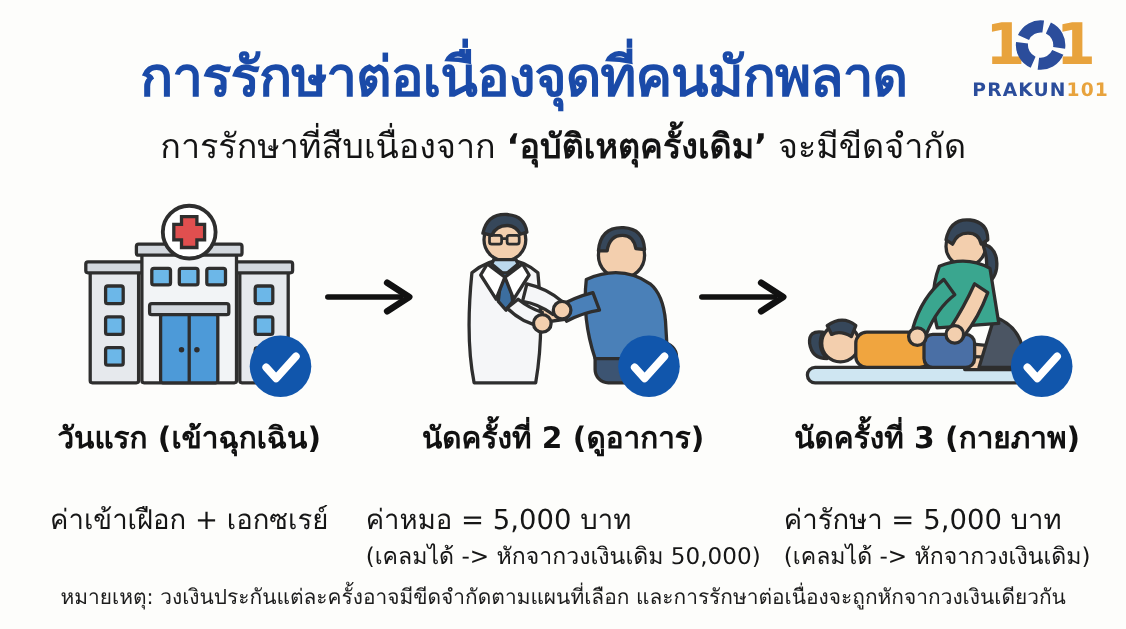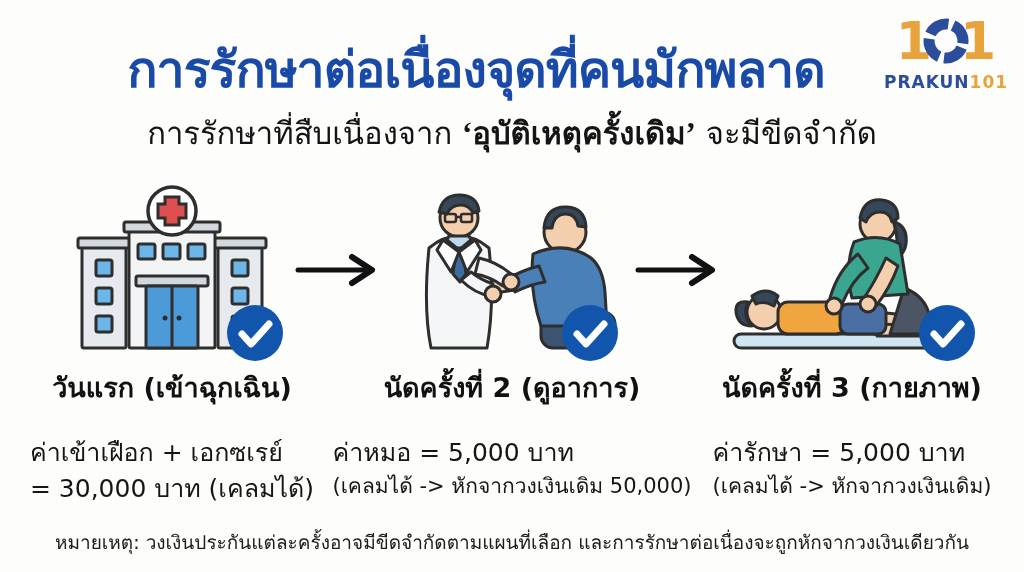--- a/index.html
+++ b/index.html
@@ -13,40 +13,40 @@
   .title {
     position:absolute; top:30px; left:0; width:952px;
     text-align:center; font-size:50px; font-weight:800;
     color:#1a4aa8; letter-spacing:-1px; white-space:nowrap;
   }
   .subtitle {
     position:absolute; top:108px; left:0; width:1024px;
     text-align:center; font-size:31px; font-weight:500;
     color:#141414; white-space:nowrap;
   }
-  .subtitle .hl { font-weight:800;font-family:Liberation Serif, serif; }
+  .subtitle .hl { font-weight:800; }
   
   .logo {
     position:absolute; top:12px; right:18px; width:120px;
     display:flex; flex-direction:column; align-items:center;
   }
   .logo-row { display:flex; align-items:center; height:58px; }
   .logo-digit { font-size:52px; font-weight:800; color:#e8a33d; line-height:1; }
   .logo-digit.left { margin-right:-10px; }
   .logo-digit.right { margin-left:-10px; }
   .logo-ring { width:48px; height:48px; }
   .logo-brand { font-size:17px; font-weight:700; letter-spacing:1px; margin-top:2px; }
   .logo-brand .b { color:#2b4d9b; }
   .logo-brand .o { color:#e8a33d; }
   
   .steps {
     position:absolute; top:178px; left:28px; width:968px;
     display:flex; align-items:flex-start;
   }
-  .step { width:288px; display:flex; flex-direction:column; align-items:center; }
+  .step { width:288px; display:flex; flex-direction:column; align-items:center;gap:10px; }
   .arrow-cell { width:52px; display:flex; justify-content:center; margin-top:75px; }
   .illus-wrap { position:relative; height:178px; display:flex; align-items:flex-end; justify-content:center; }
   .badge { position:absolute; width:58px; height:58px; }
   .step-label {
     margin-top:10px; font-size:27px; font-weight:800; color:#111;
     text-align:center; white-space:nowrap;
   }
   .cost { margin-top:26px; color:#161616; }
   .cost .l1 { font-size:25px; font-weight:500; white-space:nowrap; line-height:1.45; }
   .cost .l2 { font-size:25px; font-weight:500; white-space:nowrap; line-height:1.45; }
@@ -118,21 +118,20 @@
           <circle cx="107" cy="134" r="2.5" fill="#2e2e2e"></circle>
         </svg>
         <svg class="badge" style="right:-12px; bottom:-6px;" viewBox="0 0 58 58">
           <circle cx="29" cy="29" r="28" fill="#1156ac"></circle>
           <path d="M16 30 l9 10 l18 -20" fill="none" stroke="#ffffff" stroke-width="7" stroke-linecap="round" stroke-linejoin="round"></path>
         </svg>
       </div>
       <div class="step-label">วันแรก (เข้าฉุกเฉิน)</div>
       <div class="cost">
         <div class="l1">ค่าเข้าเฝือก + เอกซเรย์</div>
-        <div class="l2">= 30,000 บาท (เคลมได้)</div>
       </div>
     </div>
 
     <div class="arrow-cell">
       <svg width="92" height="34" viewBox="0 0 92 34" style="overflow:visible;">
         <line x1="2" y1="17" x2="68" y2="17" stroke="#111" stroke-width="5" stroke-linecap="round"></line>
         <path d="M56 4 L76 17 L56 30" fill="none" stroke="#111" stroke-width="6" stroke-linecap="round" stroke-linejoin="round"></path>
       </svg>
     </div>
 

